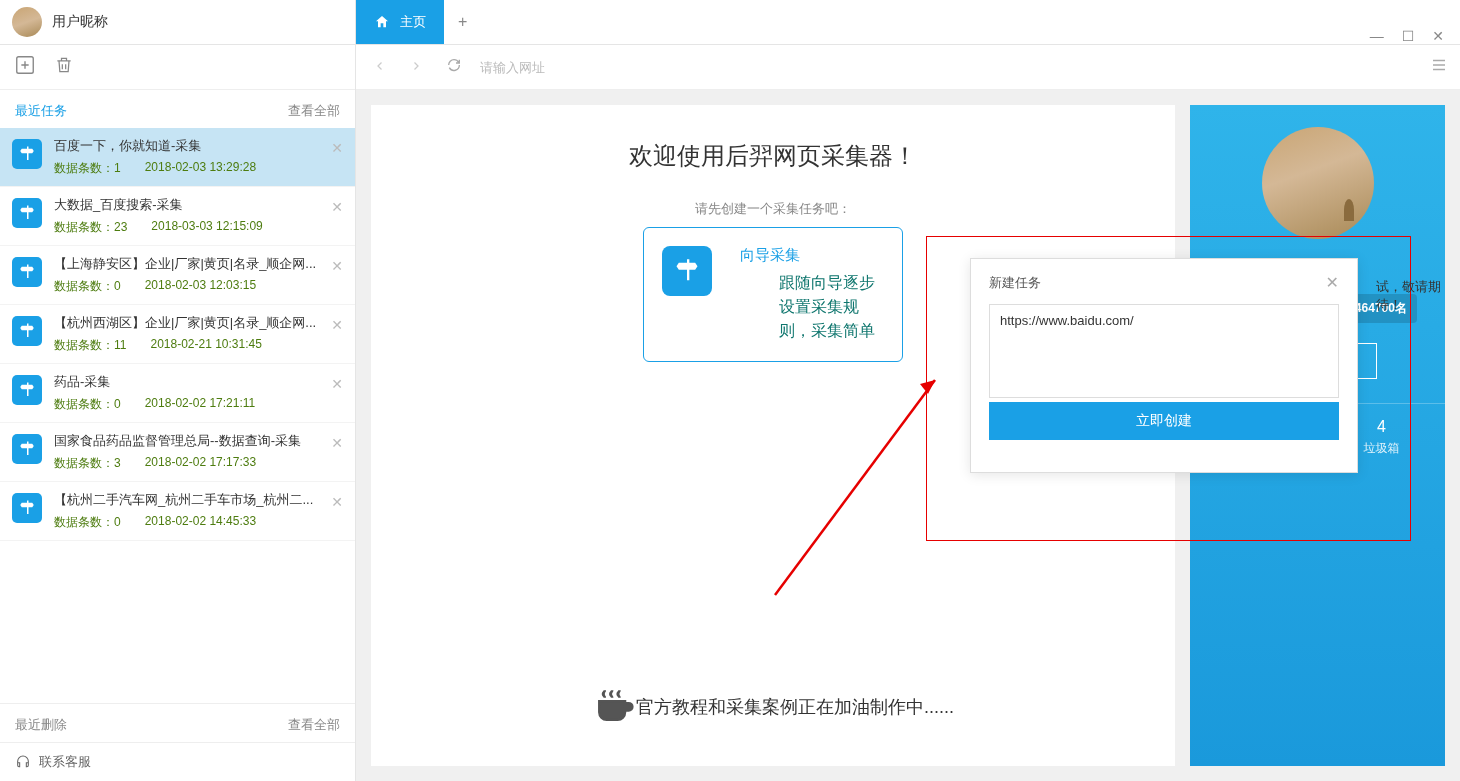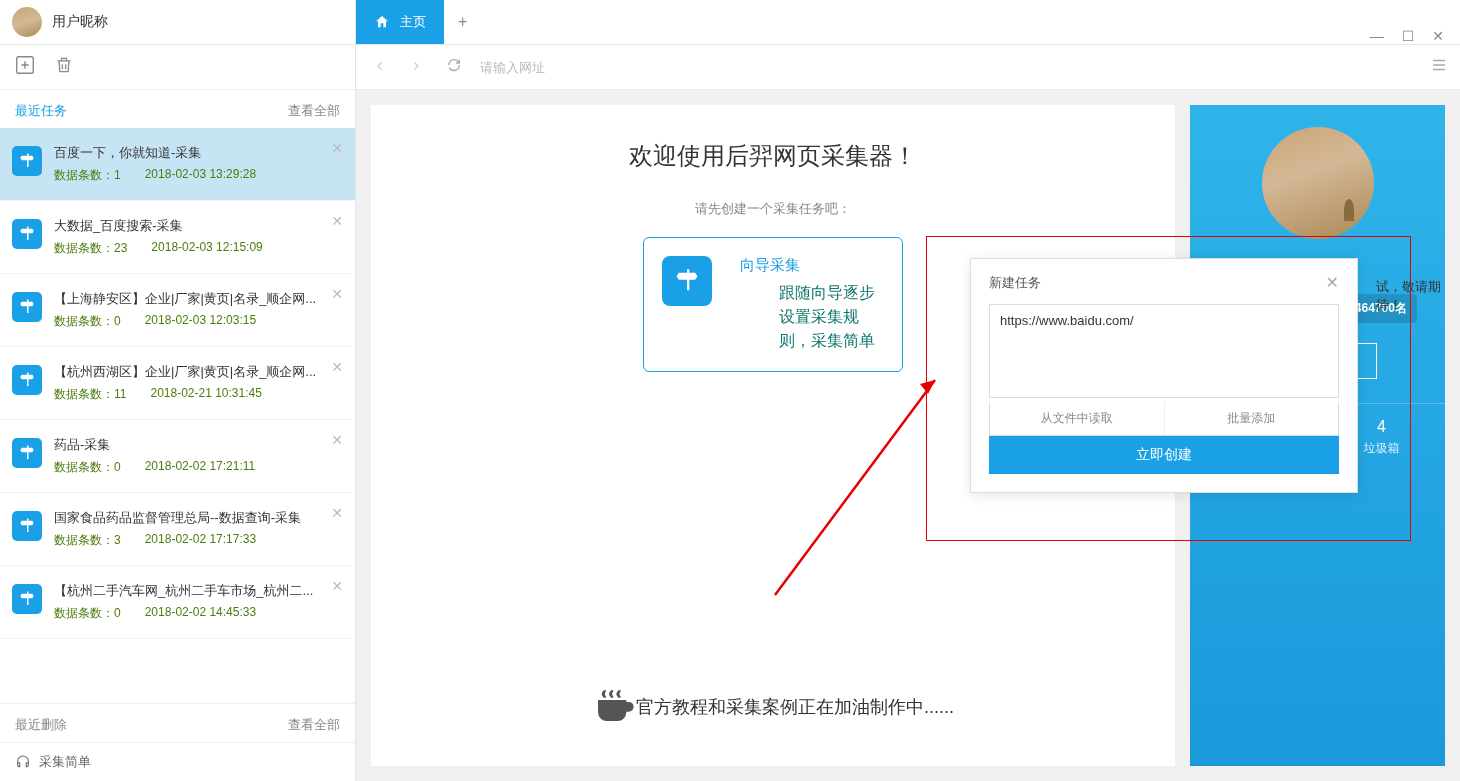--- a/index.html
+++ b/index.html
@@ -19,21 +19,21 @@
 
 .main-wrap { flex: 1; display: flex; min-height: 0; }
 
 .sidebar { width: 356px; border-right: 1px solid #e5e5e5; display: flex; flex-direction: column; }
 .sidebar-toolbar { height: 45px; display: flex; align-items: center; padding: 0 14px; gap: 18px; border-bottom: 1px solid #eee; }
 .tool-icon { color: #888; cursor: pointer; }
 .sidebar-section-header { display: flex; justify-content: space-between; padding: 12px 15px 8px; font-size: 13px; }
 .section-title { color: #1aa0e6; }
 .section-viewall { color: #888; cursor: pointer; }
 .task-list { flex: 1; overflow-y: auto; }
-.task-item { display: flex; align-items: flex-start; padding: 16px 12px; position: relative; border-bottom: 1px solid #f3f3f3; cursor: pointer; }
+.task-item { display: flex; align-items: flex-start; padding: 9px 12px; position: relative; border-bottom: 1px solid #f3f3f3; cursor: pointer; }
 .task-item.active { background: #c6e4f4; }
 .task-icon { width: 30px; height: 30px; background: #1aa0e6; border-radius: 5px; display: flex; align-items: center; justify-content: center; margin-right: 12px; flex-shrink: 0; margin-top: 2px; }
 .task-icon svg { fill: #fff; }
 .task-body { flex: 1; min-width: 0; }
 .task-title { font-size: 13px; color: #333; white-space: nowrap; overflow: hidden; text-overflow: ellipsis; margin-bottom: 5px; }
 .task-meta { font-size: 12px; color: #4d7c0f; display: flex; gap: 24px; }
 .task-close { color: #bbb; cursor: pointer; position: absolute; right: 12px; top: 12px; font-size: 14px; }
 .sidebar-section-header.footer { border-top: 1px solid #eee; }
 .sidebar-section-header.footer .section-title { color: #888; }
 .sidebar-kefu { border-top: 1px solid #eee; padding: 10px 15px; font-size: 13px; color: #666; display: flex; align-items: center; gap: 8px; cursor: pointer; }
@@ -41,34 +41,34 @@
 .content { flex: 1; display: flex; flex-direction: column; min-width: 0; }
 .addr-bar { height: 45px; display: flex; align-items: center; padding: 0 12px; border-bottom: 1px solid #eee; gap: 12px; }
 .nav-btn { color: #ccc; padding: 0 6px; cursor: pointer; }
 .addr-input { flex: 1; border: none; outline: none; font-size: 13px; color: #333; }
 .addr-input::placeholder { color: #bbb; }
 .hamburger { color: #aaa; cursor: pointer; }
 
 .workspace { flex: 1; background: #f0f0f0; padding: 15px; display: flex; gap: 15px; position: relative; }
 .center-panel { flex: 1; background: #fff; padding: 35px 36px; display: flex; flex-direction: column; align-items: center; position: relative; }
 .welcome-title { font-size: 24px; color: #333; margin-bottom: 28px; }
-.welcome-sub { font-size: 13px; color: #888; margin-bottom: 19px; }
+.welcome-sub { font-size: 13px; color: #888; margin-bottom: 9px; }
 .two-cards { display: flex; gap: 28px; }
 .card { width: 260px; border-radius: 6px; padding: 18px; display: flex; gap: 14px; }
 .card.wizard { border: 1px solid #1aa0e6; gap: 28px; }
 .card-icon { width: 50px; height: 50px; background: #1aa0e6; border-radius: 8px; display: flex; align-items: center; justify-content: center; flex-shrink: 0; }
 .card-icon svg { fill: #fff; }
 .card-body .card-title { font-size: 15px; color: #1aa0e6; margin-bottom: 6px; }
 .card-body .card-desc { font-size: 16px; color: #0f766e; line-height: 1.5; margin-left: 39px; }
 .extra-text { position: absolute; left: 1020px; top: 188px; font-size: 13px; color: #333; }
 
 .red-box { position: absolute; border: 1px solid #e60000; left: 570px; top: 146px; width: 485px; height: 305px; pointer-events: none; }
 .red-arrow { position: absolute; left: 414px; top: 280px; width: 180px; height: 230px; pointer-events: none; }
 
-.dialog { position: absolute; left: 614px; top: 168px; width: 388px; background: #fff; border: 1px solid #ddd; box-shadow: 0 2px 12px rgba(0,0,0,0.1); padding: 14px 18px 18px; }
+.dialog { position: absolute; left: 614px; top: 168px; width: 388px; background: #fff; border: 1px solid #ddd; box-shadow: 0 2px 12px rgba(0,0,0,0.1); padding: 14px 18px 32px; }
 .dialog-header { display: flex; justify-content: space-between; align-items: center; margin-bottom: 12px; }
 .dialog-title { font-size: 13px; color: #555; }
 .dialog-close { color: #aaa; cursor: pointer; font-size: 16px; }
 .dialog-textarea { width: 100%; height: 94px; border: 1px solid #ddd; padding: 8px 10px; font-size: 13px; color: #333; outline: none; resize: none; font-family: inherit; }
 .dialog-actions { display: flex; border: 1px solid #ddd; border-top: none; }
 .dialog-action { flex: 1; text-align: center; padding: 8px; font-size: 12px; color: #888; cursor: pointer; }
 .dialog-action + .dialog-action { border-left: 1px solid #eee; }
 .dialog-submit { width: 100%; background: #1aa0e6; color: #fff; border: none; padding: 10px; font-size: 14px; cursor: pointer; }
 
 .coffee-row { display: flex; align-items: center; margin-top: auto; padding-top: 40px; }
@@ -150,21 +150,21 @@
         <div class="task-item">
           <div class="task-icon">
             <svg width="18" height="18" viewBox="0 0 24 24">
               <path d="M12 2v3H5l-2 3 2 3h7v9h2v-9h5l2-3-2-3h-5V2z"></path>
             </svg>
           </div>
           <div class="task-body">
             <div class="task-title">大数据_百度搜索-采集</div>
             <div class="task-meta">
               <span>数据条数：23</span>
-              <span>2018-02-03 12:15:09</span>
+              <span>2018-03-03 12:15:09</span>
             </div>
           </div>
           <span class="task-close">✕</span>
         </div>
         <div class="task-item">
           <div class="task-icon">
             <svg width="18" height="18" viewBox="0 0 24 24">
               <path d="M12 2v3H5l-2 3 2 3h7v9h2v-9h5l2-3-2-3h-5V2z"></path>
             </svg>
           </div>
@@ -239,21 +239,21 @@
         </div>
       </div>
     <div class="sidebar-section-header footer">
       <span class="section-title">最近删除</span>
       <span class="section-viewall">查看全部</span>
     </div>
     <div class="sidebar-kefu">
       <svg width="16" height="16" viewBox="0 0 24 24" fill="none" stroke="#666" stroke-width="1.6">
           <path d="M4 13v-2a8 8 0 0116 0v2M4 13v4a2 2 0 002 2h1v-6H4zM20 13v4a2 2 0 01-2 2h-1v-6h3z"></path>
         </svg>
-      <span>采集简单</span>
+      <span>联系客服</span>
     </div>
   </div>
 
   <div class="content">
     <div class="addr-bar">
       <span class="nav-btn">
         <svg width="12" height="12" viewBox="0 0 24 24" fill="none" stroke="#ccc" stroke-width="2.5">
             <path d="M15 5l-7 7 7 7"></path>
           </svg>
       </span>
@@ -334,21 +334,17 @@
         <polygon points="165,10 150,14 158,24" fill="#e60000"></polygon>
       </svg>
       <span class="extra-text">试，敬请期待！</span>
 
       <div class="dialog">
         <div class="dialog-header">
           <span class="dialog-title">新建任务</span>
           <span class="dialog-close">✕</span>
         </div>
         <textarea class="dialog-textarea" style="">https://www.baidu.com/</textarea>
-        <div class="dialog-actions">
-          <div class="dialog-action">从文件中读取</div>
-          <div class="dialog-action">批量添加</div>
-        </div>
         <button class="dialog-submit">立即创建</button>
       </div>
     </div>
   </div>
 </div>
 
 </body></html>

